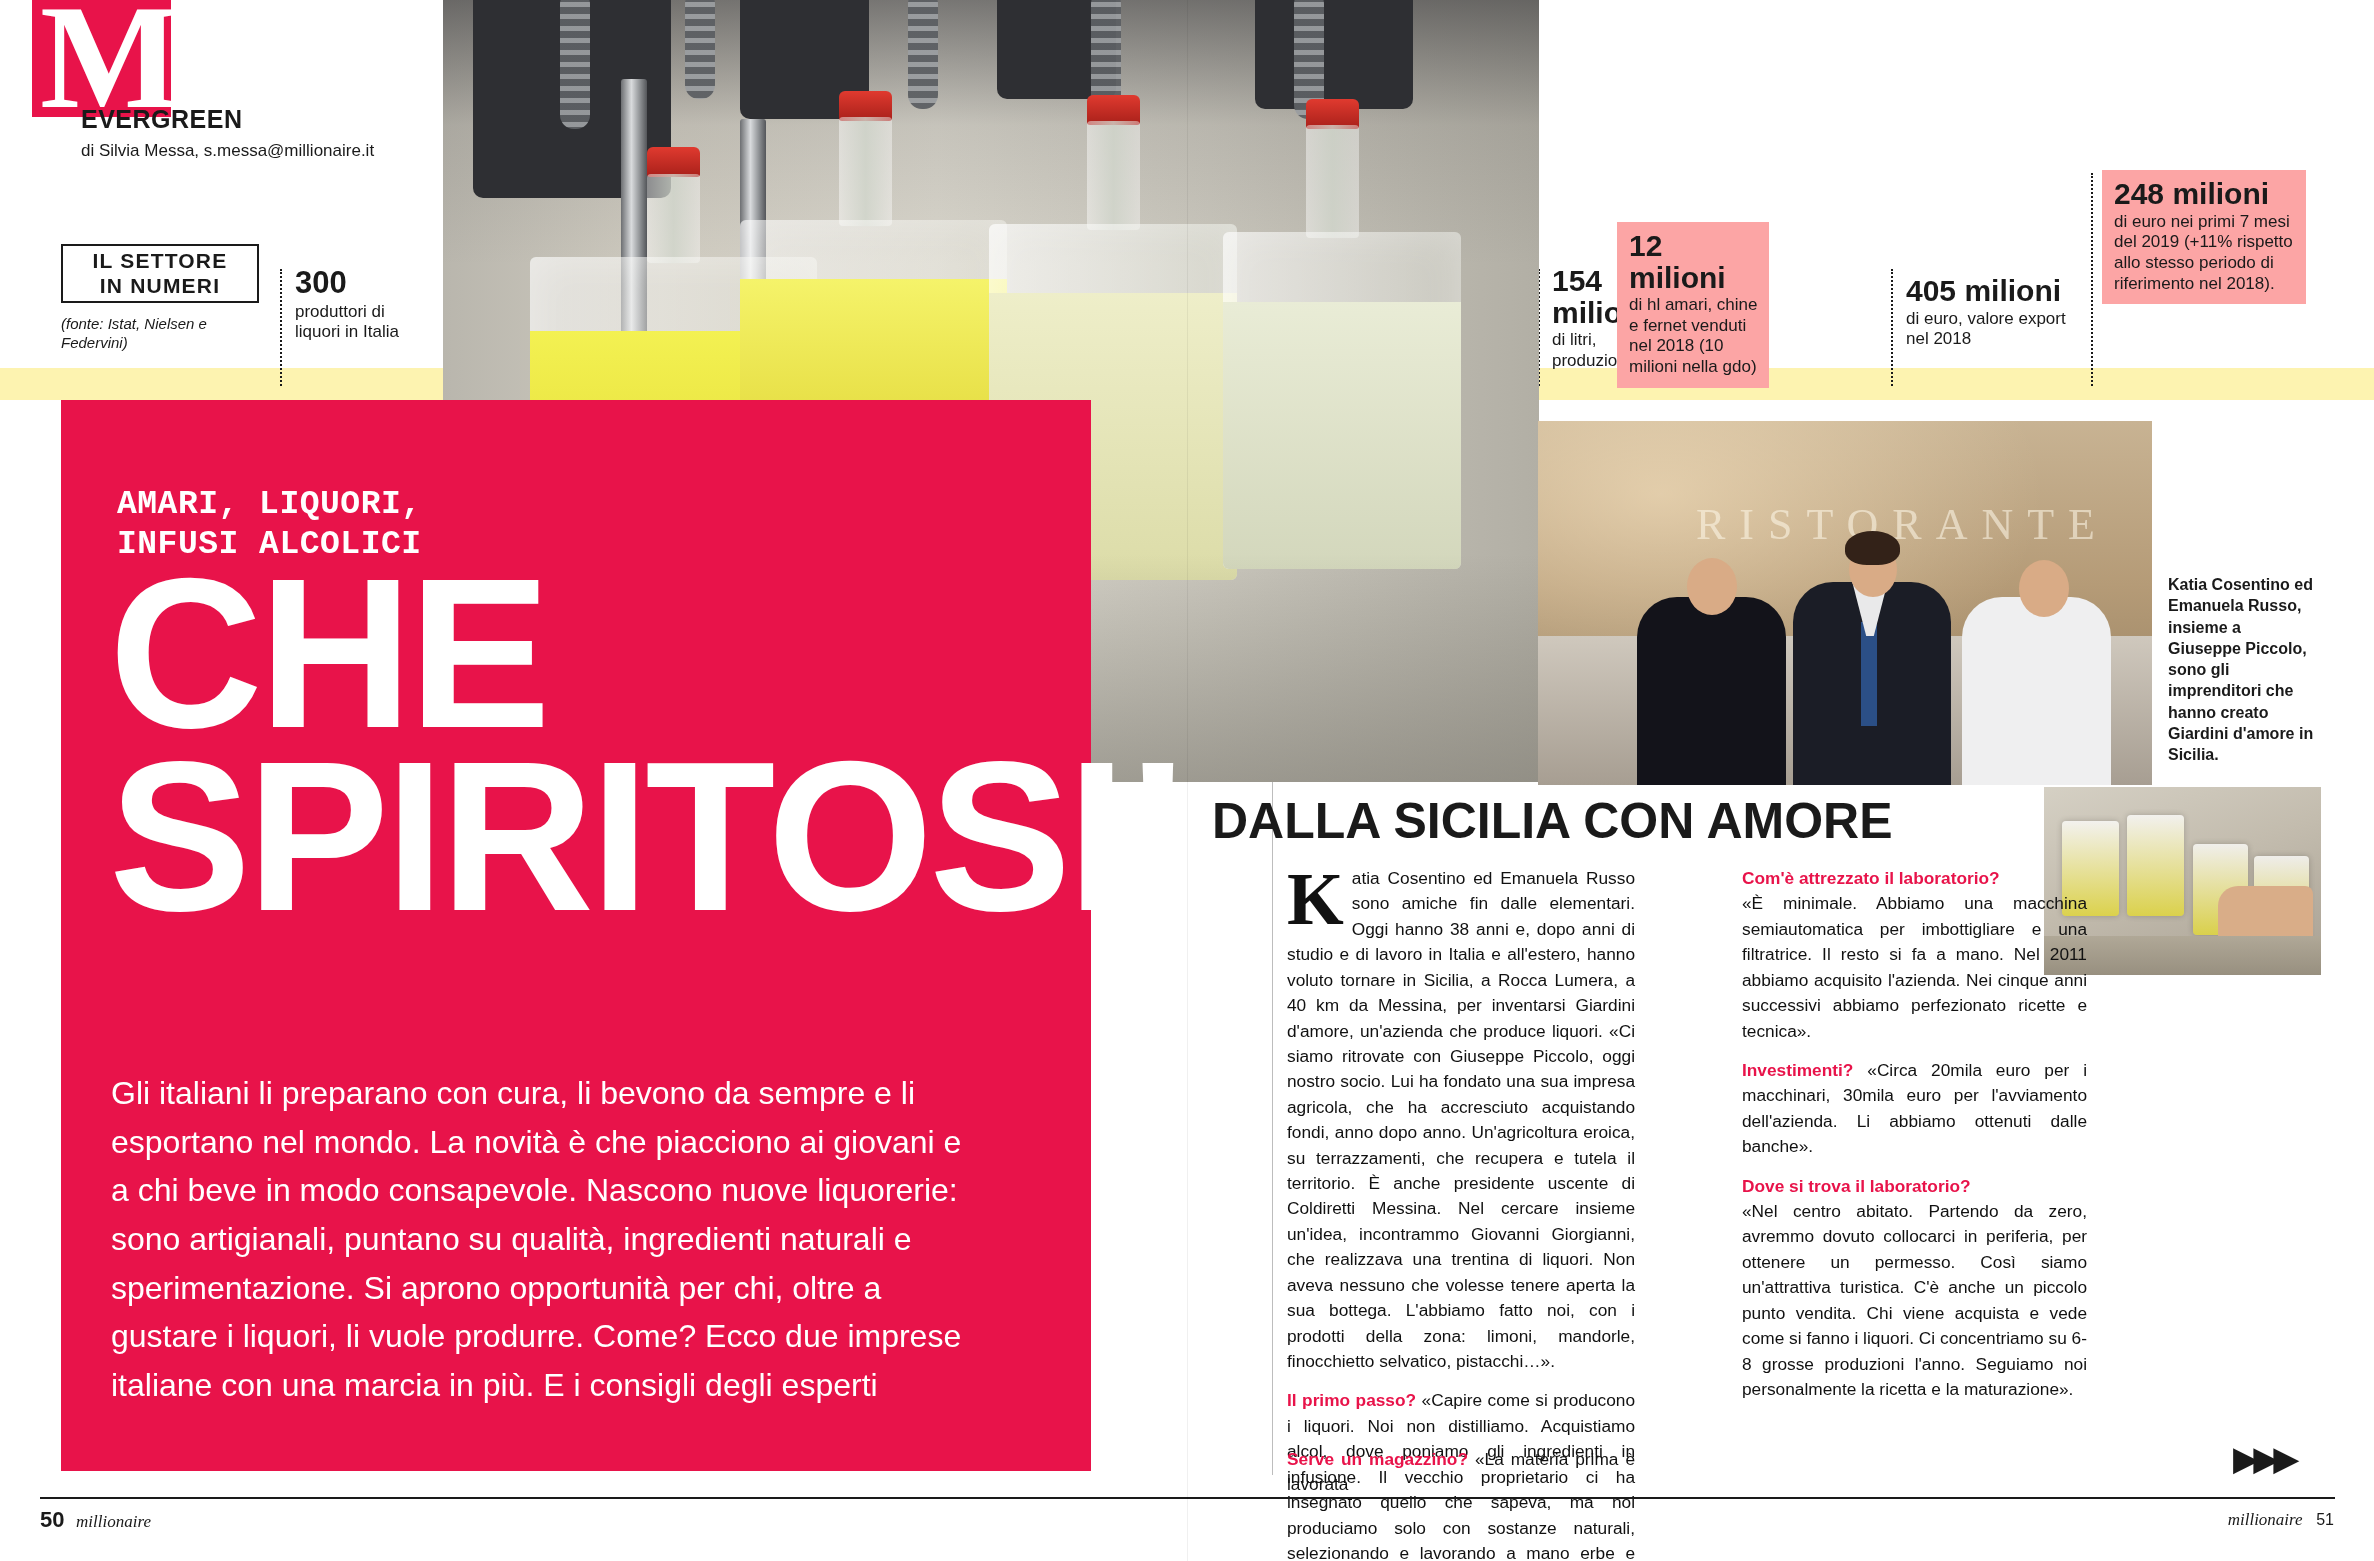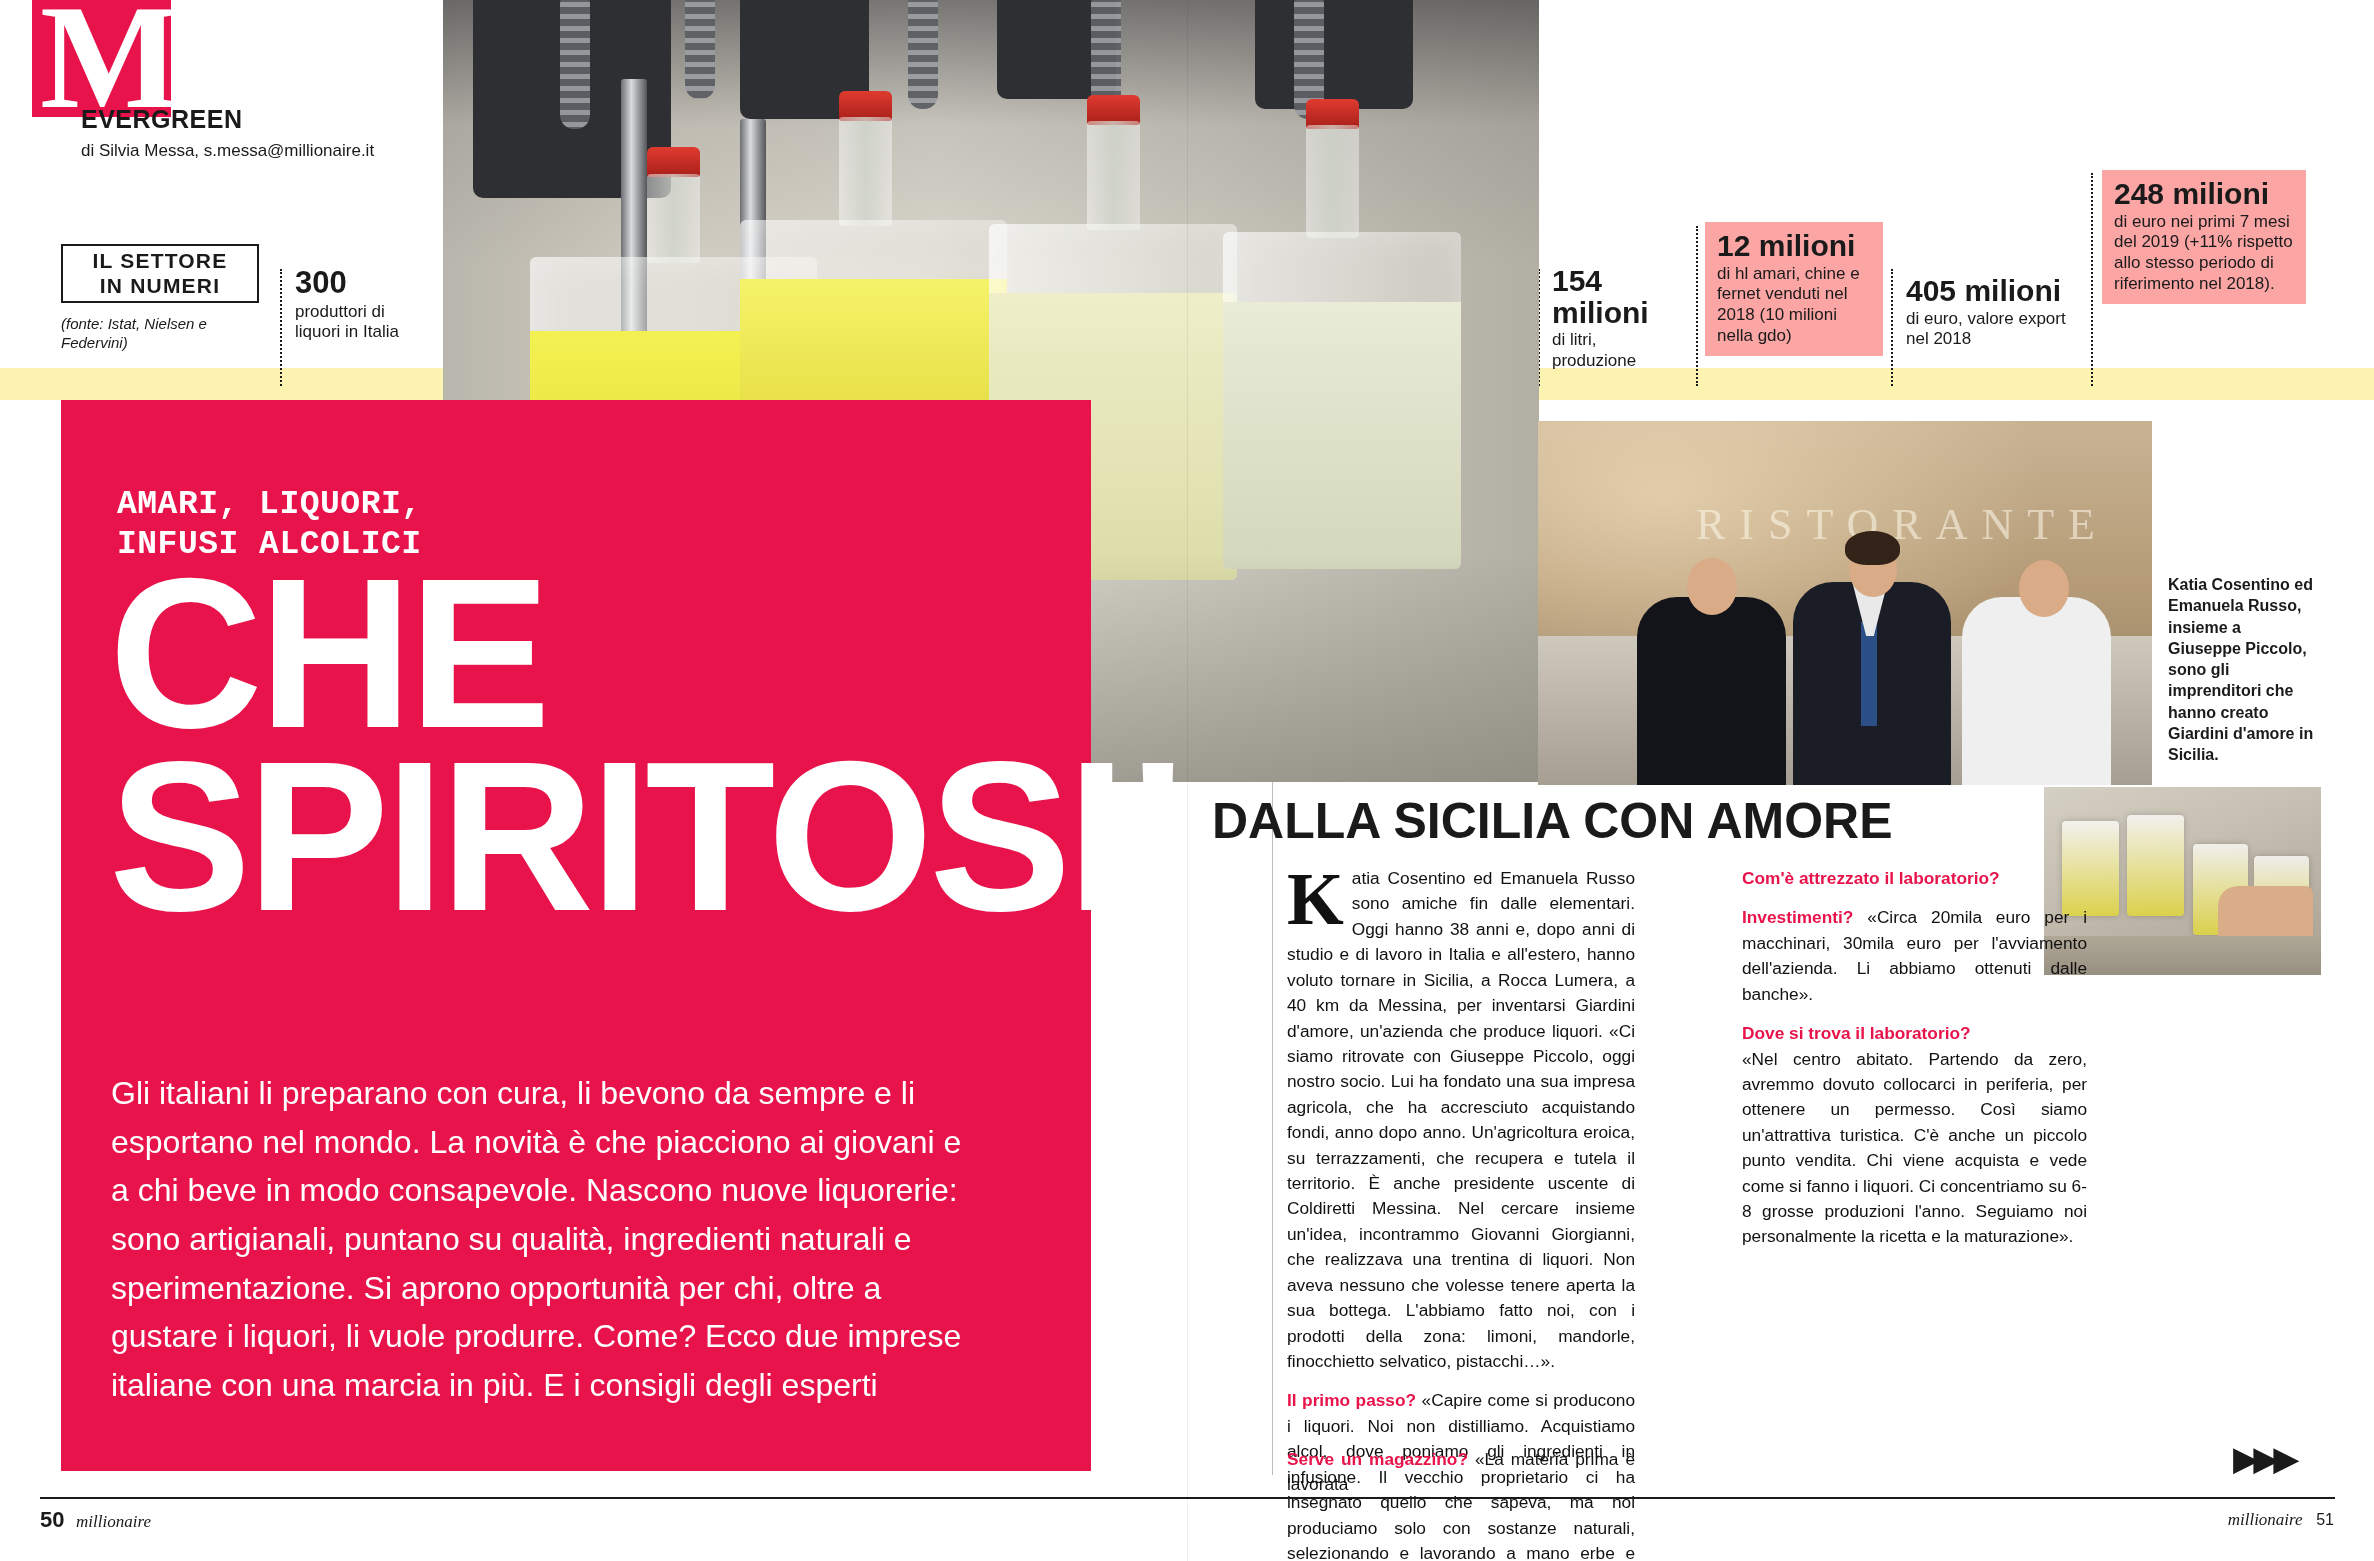--- a/index.html
+++ b/index.html
@@ -396,21 +396,21 @@
     <div class="stat" style="left:295px; top:267px; width:119px;">
       <span class="big">300</span>
       <span class="sub">produttori di liquori in Italia</span>
     </div>
 
     <div class="stat" style="left:1552px; top:265px; width:127px;">
       <span class="big" style="font-size:30px;">154 milioni</span>
       <span class="sub">di litri, produzione</span>
     </div>
 
-    <div class="stat boxed" style="left:1705px; top:222px; width:178px;">
+    <div class="stat boxed" style="left:1617px; top:222px; width:152px;">
       <span class="big" style="font-size:30px;">12 milioni</span>
       <span class="sub">di hl amari, chine e fernet venduti nel 2018 (10 milioni nella gdo)</span>
     </div>
 
     <div class="stat" style="left:1906px; top:275px; width:176px;">
       <span class="big" style="font-size:30px;">405 milioni</span>
       <span class="sub">di euro, valore export nel 2018</span>
     </div>
 
     <div class="stat boxed" style="left:2102px; top:170px; width:204px;">
@@ -511,20 +511,21 @@
     <p class="noind"><span class="dropcap">K</span><span>atia Cosentino ed Emanuela Russo sono amiche fin dalle elementari. Oggi hanno 38 anni e, dopo anni di studio e di lavoro in Italia e all'estero, hanno voluto tornare in Sicilia, a Rocca Lumera, a 40 km da Messina, per inventarsi Giardini d'amore, un'azienda che produce liquori. «Ci siamo ritrovate con Giuseppe Piccolo, oggi nostro socio. Lui ha fondato una sua impresa agricola, che ha accresciuto acquistando fondi, anno dopo anno. Un'agricoltura eroica, su terrazzamenti, che recupera e tutela il territorio. È anche presidente uscente di Coldiretti Messina. Nel cercare insieme un'idea, incontrammo Giovanni Giorgianni, che realizzava una trentina di liquori. Non aveva nessuno che volesse tenere aperta la sua bottega. L'abbiamo fatto noi, con i prodotti della zona: limoni, mandorle, finocchietto selvatico, pistacchi…».</span></p>
     <p class="noind">
       <span class="q">Il primo passo?</span>
       <span>«Capire come si producono i liquori. Noi non distilliamo. Acquistiamo alcol, dove poniamo gli ingredienti in infusione. Il vecchio proprietario ci ha insegnato quello che sapeva, ma noi produciamo solo con sostanze naturali, selezionando e lavorando a mano erbe e frutta appena colte, per non alterarle».</span>
     </p>
   </div>
 
   <div class="col" style="left:1742px; top:866px; width:345px;">
     <p class="noind">
       <span class="q">Com'è attrezzato il laboratorio?</span><br>
+      <span>«È minimale. Abbiamo una macchina semiautomatica per imbottigliare e una filtratrice. Il resto si fa a mano. Nel 2011 abbiamo acquisito l'azienda. Nei cinque anni successivi abbiamo perfezionato ricette e tecnica».</span>
     </p>
     <p class="noind">
       <span class="q">Investimenti?</span>
       <span>«Circa 20mila euro per i macchinari, 30mila euro per l'avviamento dell'azienda. Li abbiamo ottenuti dalle banche».</span>
     </p>
     <p class="noind">
       <span class="q">Dove si trova il laboratorio?</span><br>
       <span>«Nel centro abitato. Partendo da zero, avremmo dovuto collocarci in periferia, per ottenere un permesso. Così siamo un'attrattiva turistica. C'è anche un piccolo punto vendita. Chi viene acquista e vede come si fanno i liquori. Ci concentriamo su 6-8 grosse produzioni l'anno. Seguiamo noi personalmente la ricetta e la maturazione».</span>
     </p>
   </div>

